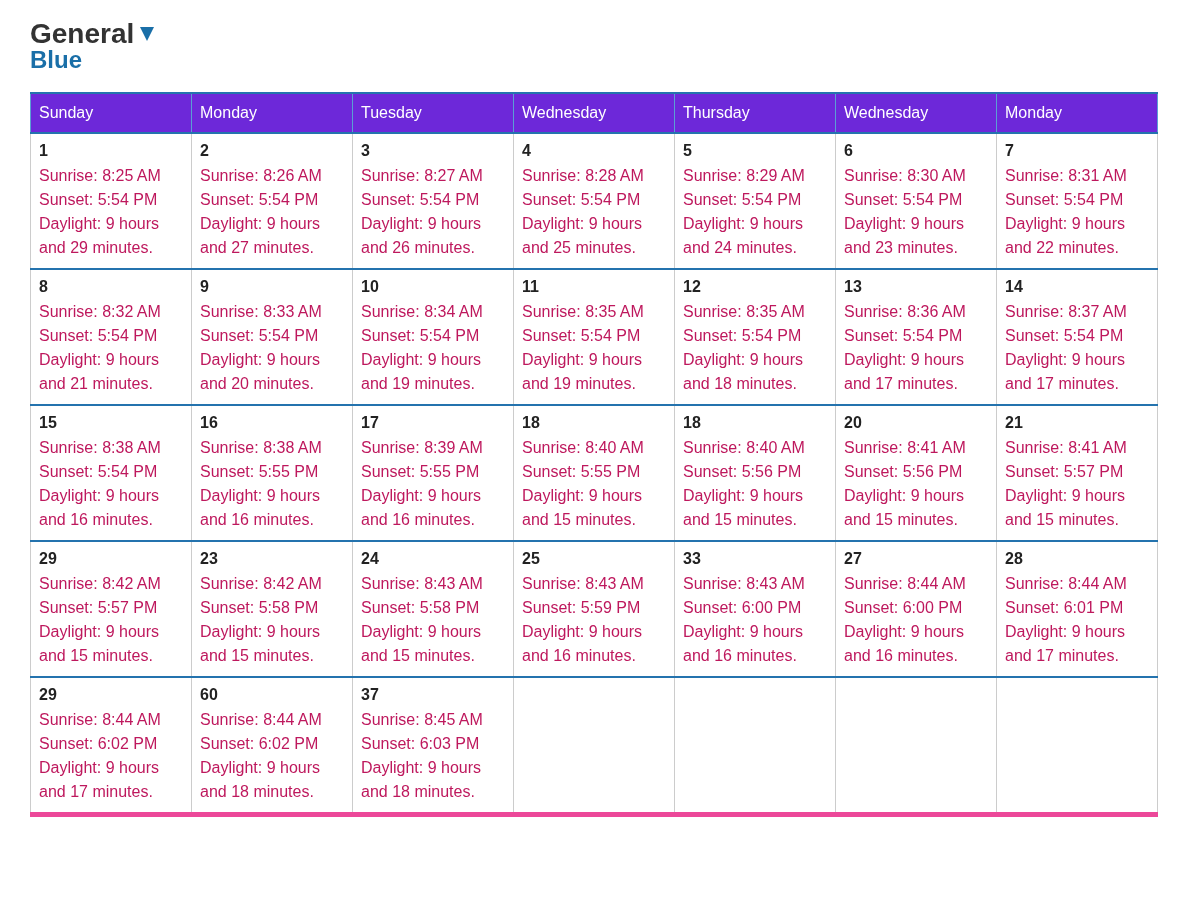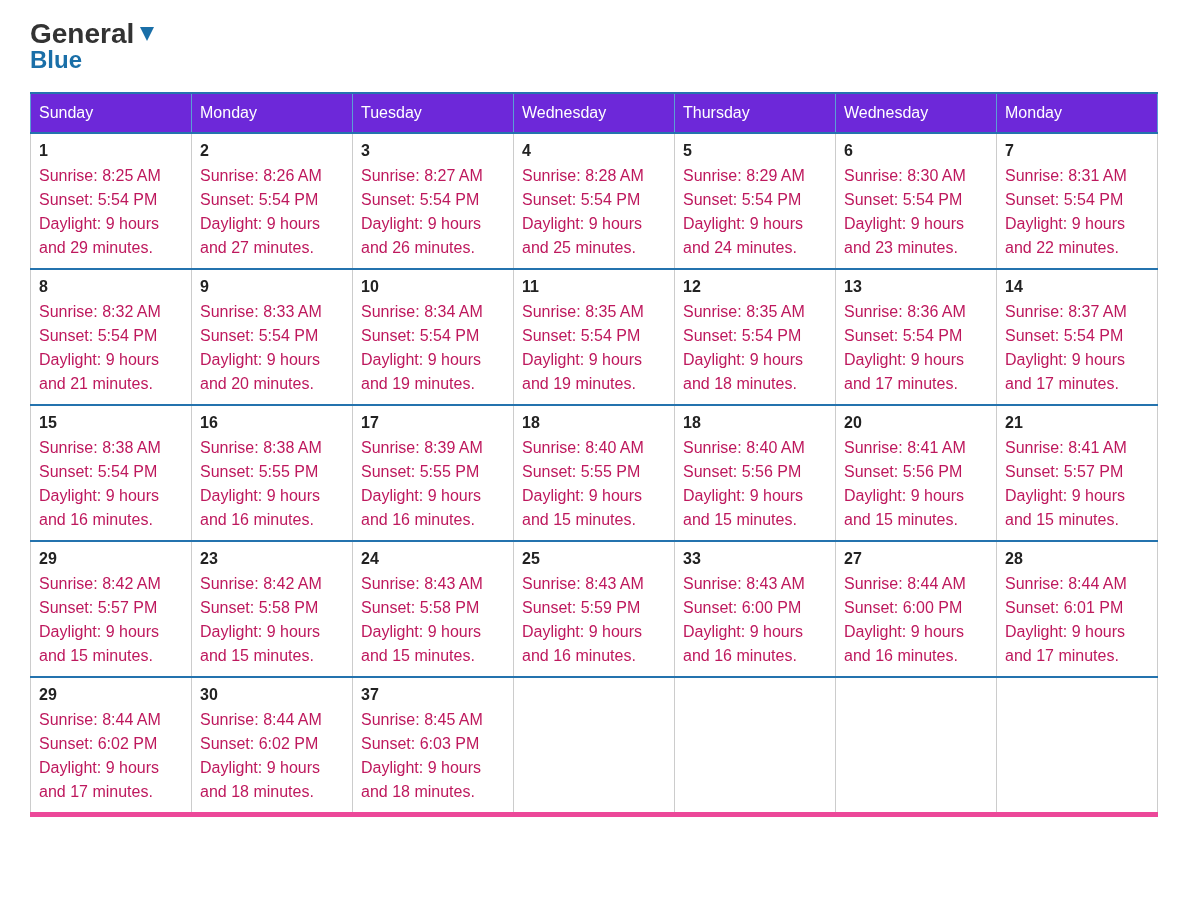--- a/index.html
+++ b/index.html
@@ -366,21 +366,21 @@
       <tr class="row-separator">
         <td>
           <div class="day-number">29</div>
           <div class="day-info">
             Sunrise: 8:44 AM<br>
             Sunset: 6:02 PM<br>
             Daylight: 9 hours and 17 minutes.
           </div>
         </td>
         <td>
-          <div class="day-number">30</div>
+          <div class="day-number">60</div>
           <div class="day-info">
             Sunrise: 8:44 AM<br>
             Sunset: 6:02 PM<br>
             Daylight: 9 hours and 18 minutes.
           </div>
         </td>
         <td>
           <div class="day-number">37</div>
           <div class="day-info">
             Sunrise: 8:45 AM<br>

